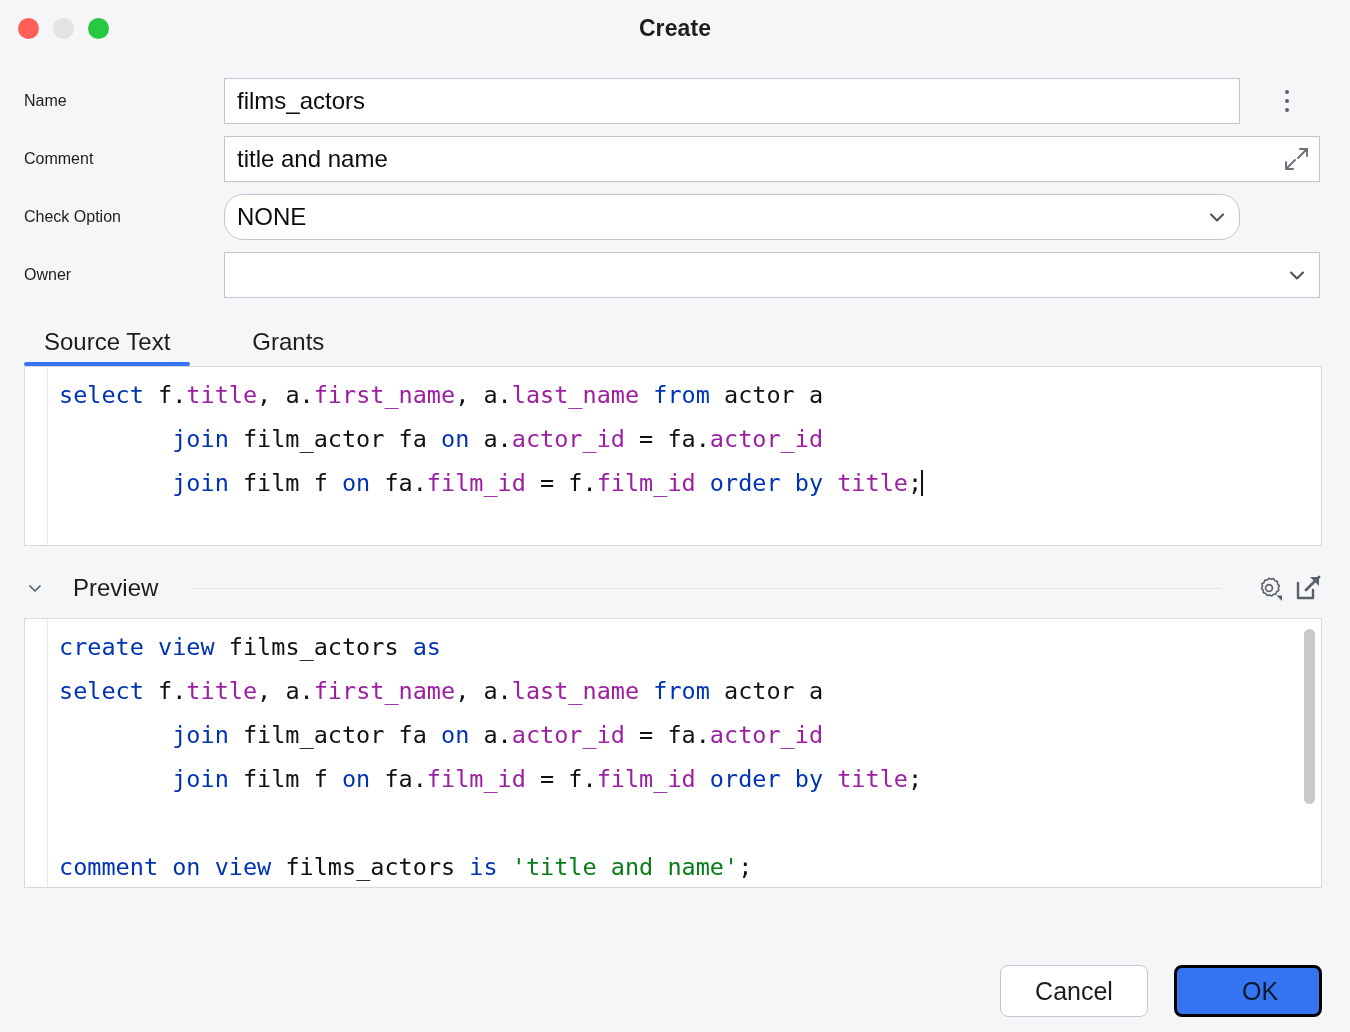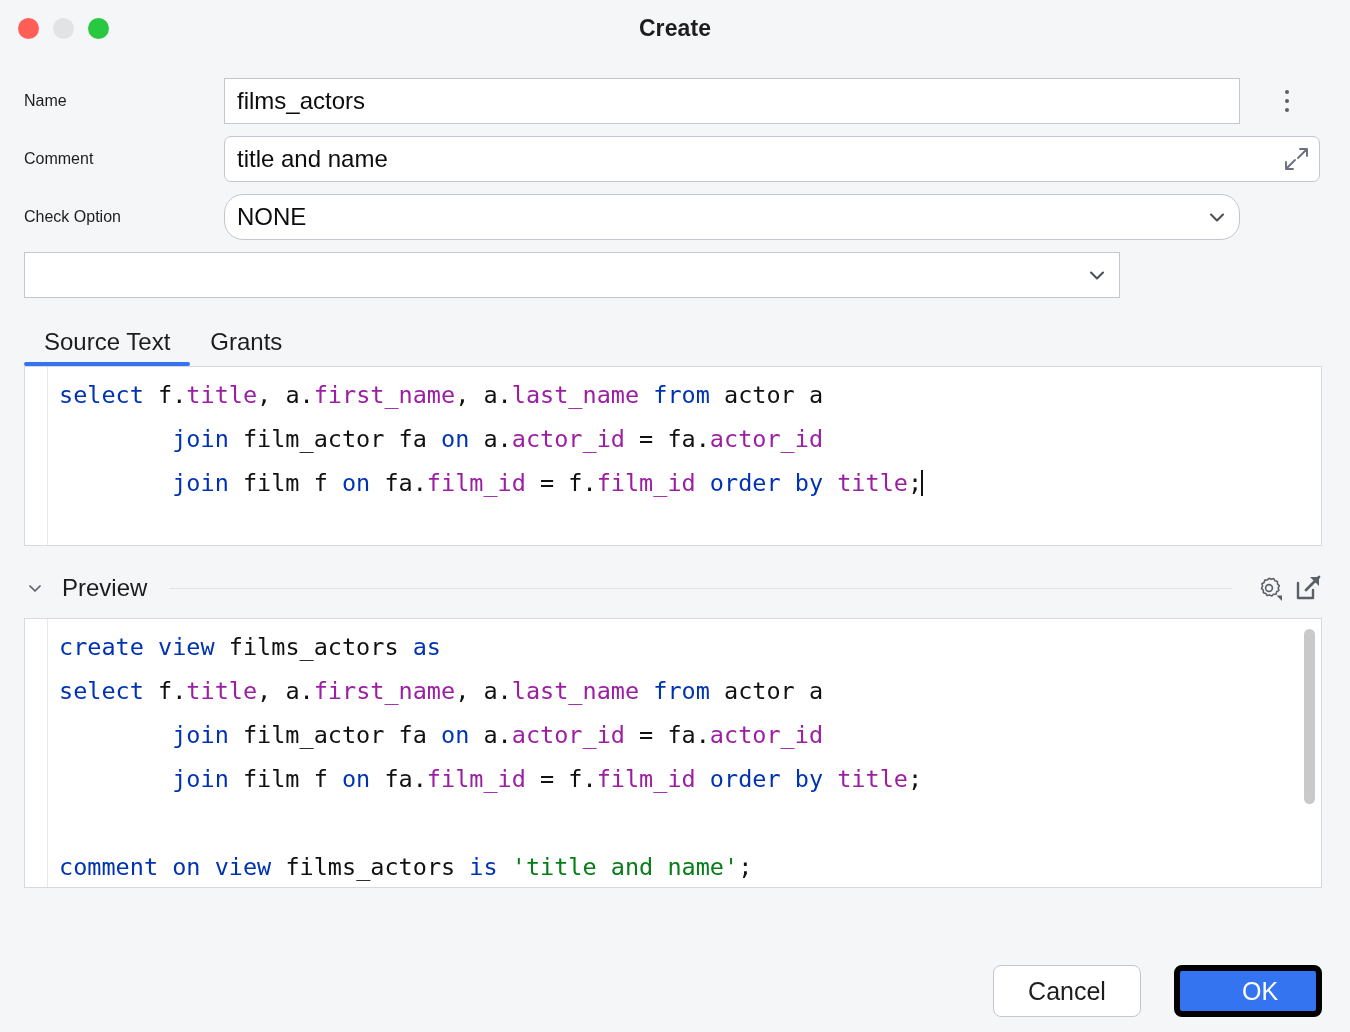--- a/index.html
+++ b/index.html
@@ -79,21 +79,21 @@
   }
   .field .value {
     font-size: 24px;
     color: #0d0d0d;
     padding-left: 12px;
     white-space: nowrap;
     overflow: hidden;
   }
 
   .field-name      { width: 1016px; }
-  .field-comment   { width: 1096px; border-radius: 7px; }
+  .field-comment   { width: 1096px; }
   .field-check     { width: 1016px; border-radius: 19px; }
   .field-owner     { width: 1096px; }
 
   .kebab {
     width: 46px;
     display: flex;
     flex-direction: column;
     align-items: center;
     justify-content: center;
     gap: 5px;
@@ -118,20 +118,21 @@
     cursor: pointer;
   }
 
   
   .tabs {
     display: flex;
     align-items: flex-end;
     padding-left: 24px;
     margin-top: 16px;
     height: 46px;
+    gap: 42px;
   }
   .tab {
     font-size: 24px;
     color: #1d1d1f;
     padding: 0 20px 10px 20px;
     position: relative;
     cursor: pointer;
     white-space: nowrap;
   }
   .tab.active::after {
@@ -182,21 +183,21 @@
   }
 
   #source-editor { height: 180px; }
 
   
   .preview-head {
     display: flex;
     align-items: center;
     margin: 22px 28px 10px 24px;
     height: 40px;
-    gap: 16px;
+    gap: 27px;
   }
   .chev-toggle {
     width: 22px;
     display: flex;
     align-items: center;
     justify-content: center;
     cursor: pointer;
   }
   .preview-title {
     font-size: 24px;
@@ -230,21 +231,21 @@
 
   
   .footer {
     position: absolute;
     left: 0; right: 0;
     bottom: 0;
     height: 82px;
     display: flex;
     align-items: center;
     justify-content: flex-end;
-    gap: 33px;
+    gap: 26px;
     padding-right: 28px;
     box-sizing: border-box;
   }
   .btn {
     font-size: 25px;
     height: 52px;
     min-width: 148px;
     border-radius: 8px;
     display: flex;
     align-items: center;
@@ -253,22 +254,22 @@
     box-sizing: border-box;
     font-family: "Liberation Sans", sans-serif;
   }
   .btn-secondary {
     background: #ffffff;
     border: 1px solid #c3c6cf;
     color: #1d1d1f;
   }
   .btn-primary {
     background: #3574f0;
-    border: 6px solid #000000;
-    color: #ffffff;
+    border: 3px solid #000000;
+    color: #0f172a;
     padding-left: 24px;
   }
 </style>
 </head>
 <body>
 
 <div class="titlebar">
   <div class="traffic">
     <span class="light close"></span>
     <span class="light min"></span>
@@ -310,20 +311,21 @@
       <span class="value">NONE</span>
       <span class="icon-btn-inline">
         <svg width="24" height="24" viewBox="0 0 24 24" fill="none">
           <path d="M6 9.5 L12 15.5 L18 9.5" stroke="#4a4f58" stroke-width="2.1" stroke-linecap="round" stroke-linejoin="round"></path>
         </svg>
       </span>
     </div>
   </div>
 
   <div class="row">
+    <div class="label">Owner</div>
     <div class="field field-owner">
       <span class="value" placeholder=""></span>
       <span class="icon-btn-inline">
         <svg width="24" height="24" viewBox="0 0 24 24" fill="none">
           <path d="M6 9.5 L12 15.5 L18 9.5" stroke="#4a4f58" stroke-width="2.1" stroke-linecap="round" stroke-linejoin="round"></path>
         </svg>
       </span>
     </div>
   </div>
 

